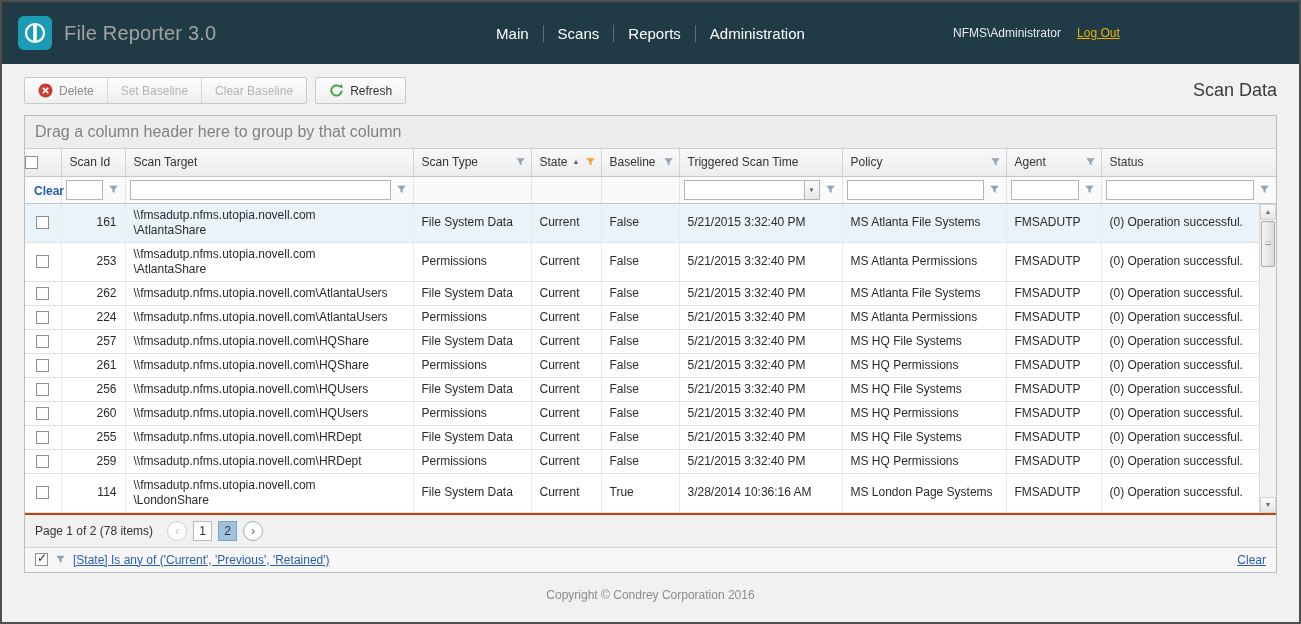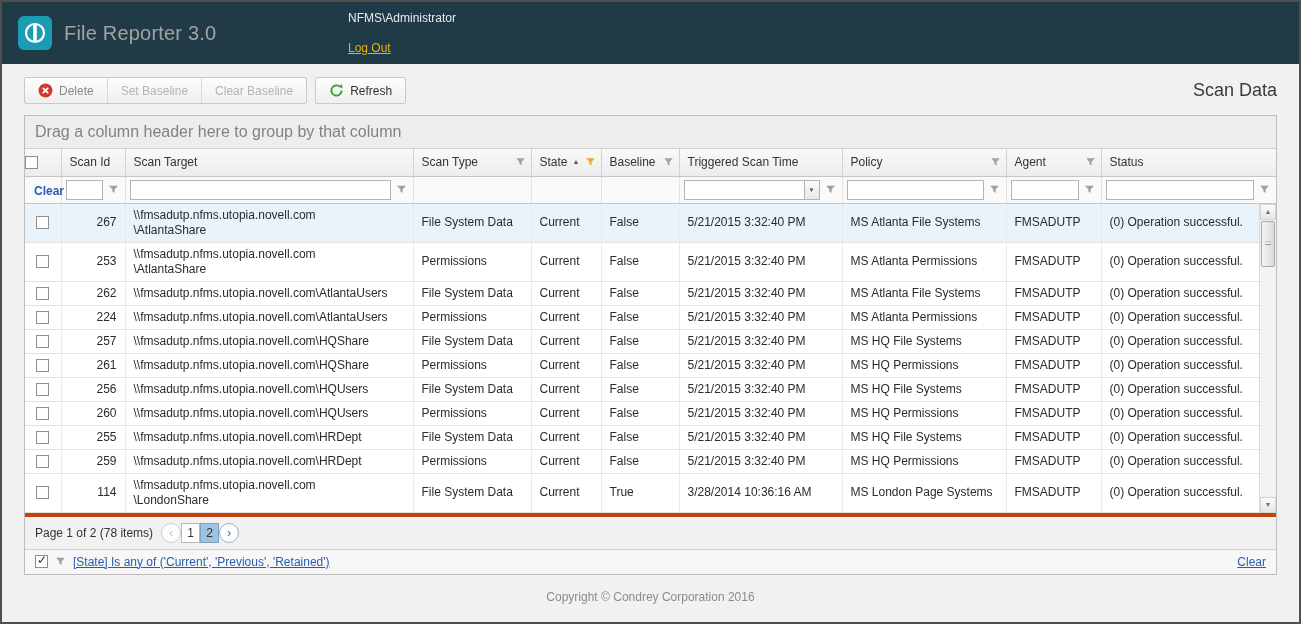--- a/index.html
+++ b/index.html
@@ -11,21 +11,21 @@
 
   
   .appbar { flex: 0 0 62px; background: var(--header-bg, #203a46); display: flex;
             align-items: center; padding: 0 16px; }
   .brand { display: flex; align-items: center; gap: 12px; min-width: 330px; }
   .logo { width: 34px; height: 34px; }
   .apptitle { color: #a3a3a3; font-size: 20px; letter-spacing: .2px; }
   .mainnav { flex: 1; display: flex; align-items: center; justify-content: center; }
   .navitem { color: #ffffff; font-size: 15px; padding: 0 14px; text-decoration: none; cursor: pointer; white-space: nowrap; }
   .navsep { width: 1px; height: 17px; background: #55707d; }
-  .userbox { min-width: 330px; display: flex; flex-direction: column; align-items: flex-start; gap: 16px;
+  .userbox { min-width: 330px; display: flex; flex-direction: row; align-items: center; gap: 16px;
              color: #e6ecef; font-size: 12px; }
   .logout { color: #eab308; text-decoration: underline; cursor: pointer; }
 
   
   .toolbar { margin: 13px 22px 11px; display: flex; align-items: center; justify-content: space-between; }
   .btn-group { display: flex; border: 1px solid #c9c9c9; border-radius: 2px;
                background: linear-gradient(#fdfdfd, #efefef); }
   .tbtn { display: flex; align-items: center; gap: 6px; padding: 5px 13px; font-size: 12px;
           color: #8a8a8a; background: transparent; border: none; cursor: pointer; font-family: inherit; white-space: nowrap; }
   .btn-group .tbtn + .tbtn { border-left: 1px solid #d8d8d8; }
@@ -96,22 +96,22 @@
             font-size: 7px; color: #707070; background: linear-gradient(#fafafa, #e6e6e6);
             border: 1px solid #d4d4d4; cursor: pointer; }
   .sb-thumb { height: 46px; margin: 1px; background: linear-gradient(90deg, #f4f4f4, #dadada);
               border: 1px solid #ababab; border-radius: 2px; position: relative; cursor: pointer; }
   .sb-thumb::after { content: ""; position: absolute; left: 3px; right: 3px; top: 50%; height: 5px;
                      transform: translateY(-50%);
                      background: repeating-linear-gradient(#9d9d9d 0 1px, transparent 1px 3px); }
   .sb-track { flex: 1; }
 
   
-  .pager { display: flex; align-items: center; padding: 6px 10px; background: #f1f1f1;
-           border-top: 4px solid #c2410c; font-size: 12px; color: #333333; }
+  .pager { display: flex; align-items: center; gap: 6px; padding: 6px 10px; background: #f1f1f1;
+           border-top: 2px solid #c2410c; font-size: 12px; color: #333333; }
   .pager-summary { margin-right: 8px; }
   .pg-circle { width: 20px; height: 20px; border-radius: 50%; border: 1px solid #9fb0bd;
                background: #fdfdfd; display: flex; align-items: center; justify-content: center;
                color: #5c6e7c; font-size: 13px; line-height: 1; cursor: pointer; text-decoration: none; }
   .pg-circle.disabled { border-color: #c9d2d9; color: #c0c9d0; cursor: default; }
   .pg-num { min-width: 19px; height: 20px; padding: 0 5px; border: 1px solid #b9b9b9;
             background: #ffffff; display: flex; align-items: center; justify-content: center;
             font-size: 12px; color: #333333; cursor: pointer; text-decoration: none; }
   .pg-num.current { background: var(--current-page-bg, #9fc3de); border-color: #7aa5c4; }
 
@@ -133,20 +133,29 @@
     <div class="brand">
       <span class="logo">
         <svg viewBox="0 0 34 34">
             <rect x="0" y="0" width="34" height="34" rx="6" fill="var(--logo-teal,#1b9cb4)"></rect>
             <circle cx="17" cy="17" r="9" fill="none" stroke="#ffffff" stroke-width="2.2"></circle>
             <rect x="15.2" y="8" width="3.6" height="18" rx="1.4" fill="#ffffff"></rect>
           </svg>
       </span>
       <span class="apptitle">File Reporter 3.0</span>
     </div>
+    <nav class="mainnav">
+      <a class="navitem">Main</a>
+      <span class="navsep"></span>
+      <a class="navitem">Scans</a>
+      <span class="navsep"></span>
+      <a class="navitem">Reports</a>
+      <span class="navsep"></span>
+      <a class="navitem">Administration</a>
+    </nav>
     <div class="userbox">
       <span>NFMS\Administrator</span>
       <a class="logout">Log Out</a>
     </div>
   </header>
 
   <div class="toolbar">
     <div class="btn-group">
       <button class="tbtn">
         <span class="icon">
@@ -312,21 +321,21 @@
             <col class="w-state">
           <col class="w-baseline">
             <col class="w-time">
             <col class="w-policy">
             <col class="w-agent">
             <col class="w-status">
         </colgroup>
         <tbody>
             <tr class="focused">
               <td class="c-check"><span class="cb"></span></td>
-              <td class="c-id">267</td>
+              <td class="c-id">161</td>
               <td class="c-target">\\fmsadutp.nfms.utopia.novell.com<br>\AtlantaShare</td>
               <td>File System Data</td>
               <td>Current</td>
               <td>False</td>
               <td>5/21/2015 3:32:40 PM</td>
               <td>MS Atlanta File Systems</td>
               <td>FMSADUTP</td>
               <td>(0) Operation successful.</td>
             </tr>
             <tr>

